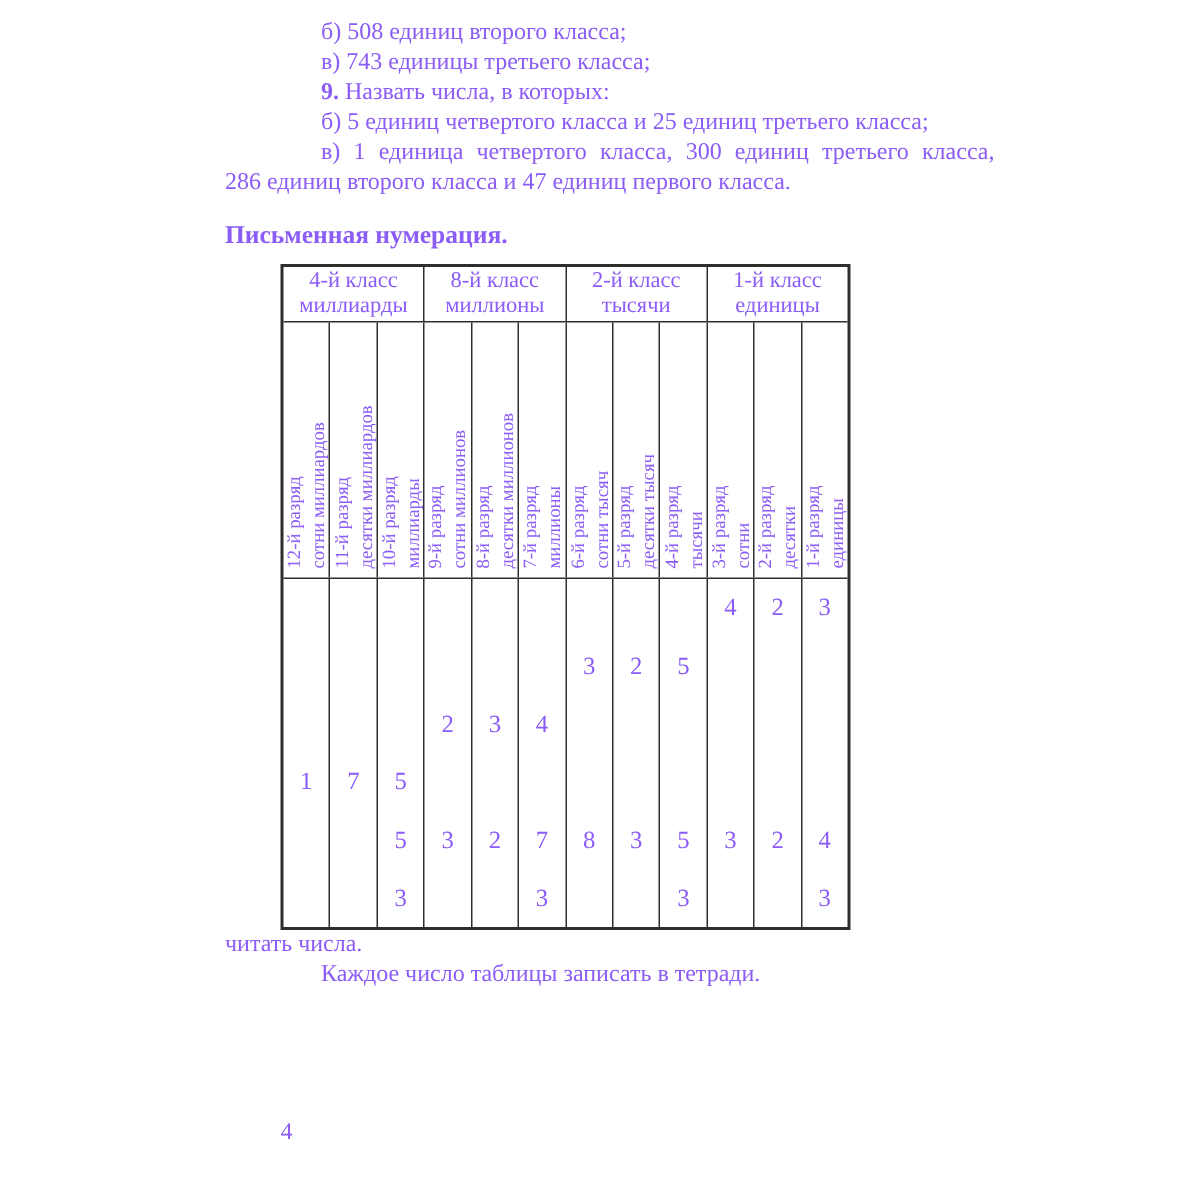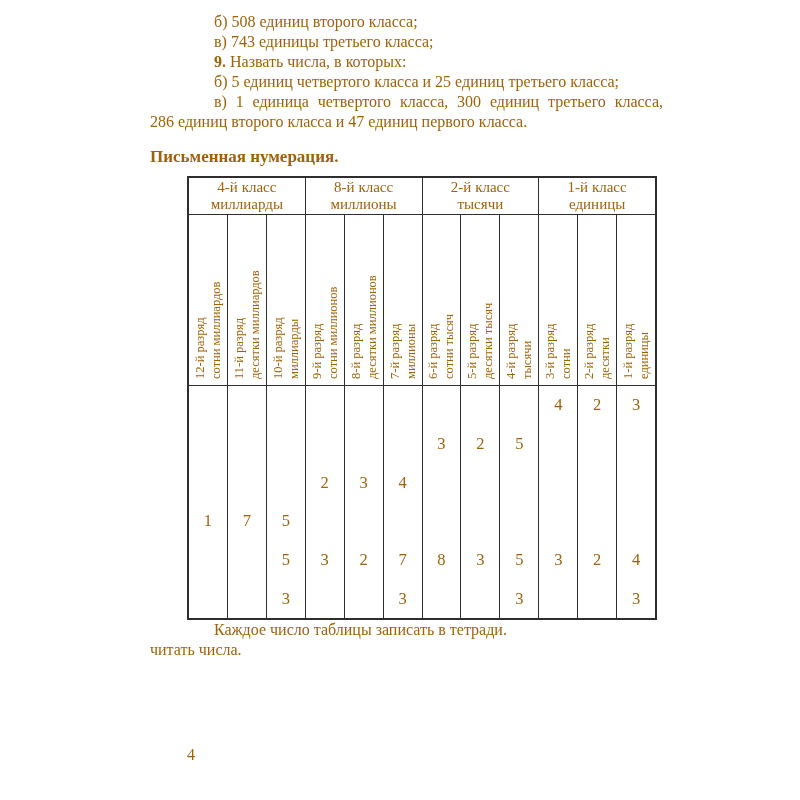--- a/index.html
+++ b/index.html
@@ -2,21 +2,21 @@
 <html><head>
 <meta charset="utf-8">
 <style>
   html, body { margin: 0; padding: 0; background: #ffffff; }
   .page {
     position: relative;
     width: 800px;
     height: 800px;
     background: #ffffff;
     font-family: "Liberation Serif", serif;
-    color: #a16207;
+    color: #8b5cf6;
     overflow: hidden;
   }
   .textblock {
     position: absolute;
     left: 150px;
     top: 12px;
     width: 513px;
   }
   .line {
     font-size: 16px;
@@ -30,21 +30,21 @@
     text-align: left;
     font-weight: bold;
     font-size: 17px;
     line-height: 21px;
     margin-top: 14px;
   }
   
   .ntable {
     margin-top: 9px;
     margin-left: 37px;
-    width: 470px;
+    width: 380px;
     border: 2px solid #2e2e2e;
     box-sizing: border-box;
   }
   .class-row {
     display: flex;
     height: 36px;
     border-bottom: 1px solid #2e2e2e;
   }
   .class-cell {
     flex: 1 1 0;
@@ -312,18 +312,18 @@
             <div class="digit-slot">3</div>
             <div class="digit-slot"></div>
             <div class="digit-slot"></div>
             <div class="digit-slot"></div>
             <div class="digit-slot">4</div>
             <div class="digit-slot">3</div>
           </div>
         </div>
     </div>
 
+    <div class="line">читать числа.</div>
     <div class="line indent">Каждое число таблицы записать в тетради.</div>
-    <div class="line">читать числа.</div>
   </div>
 
   <div class="page-number">4</div>
 </div>
 
 </body></html>

